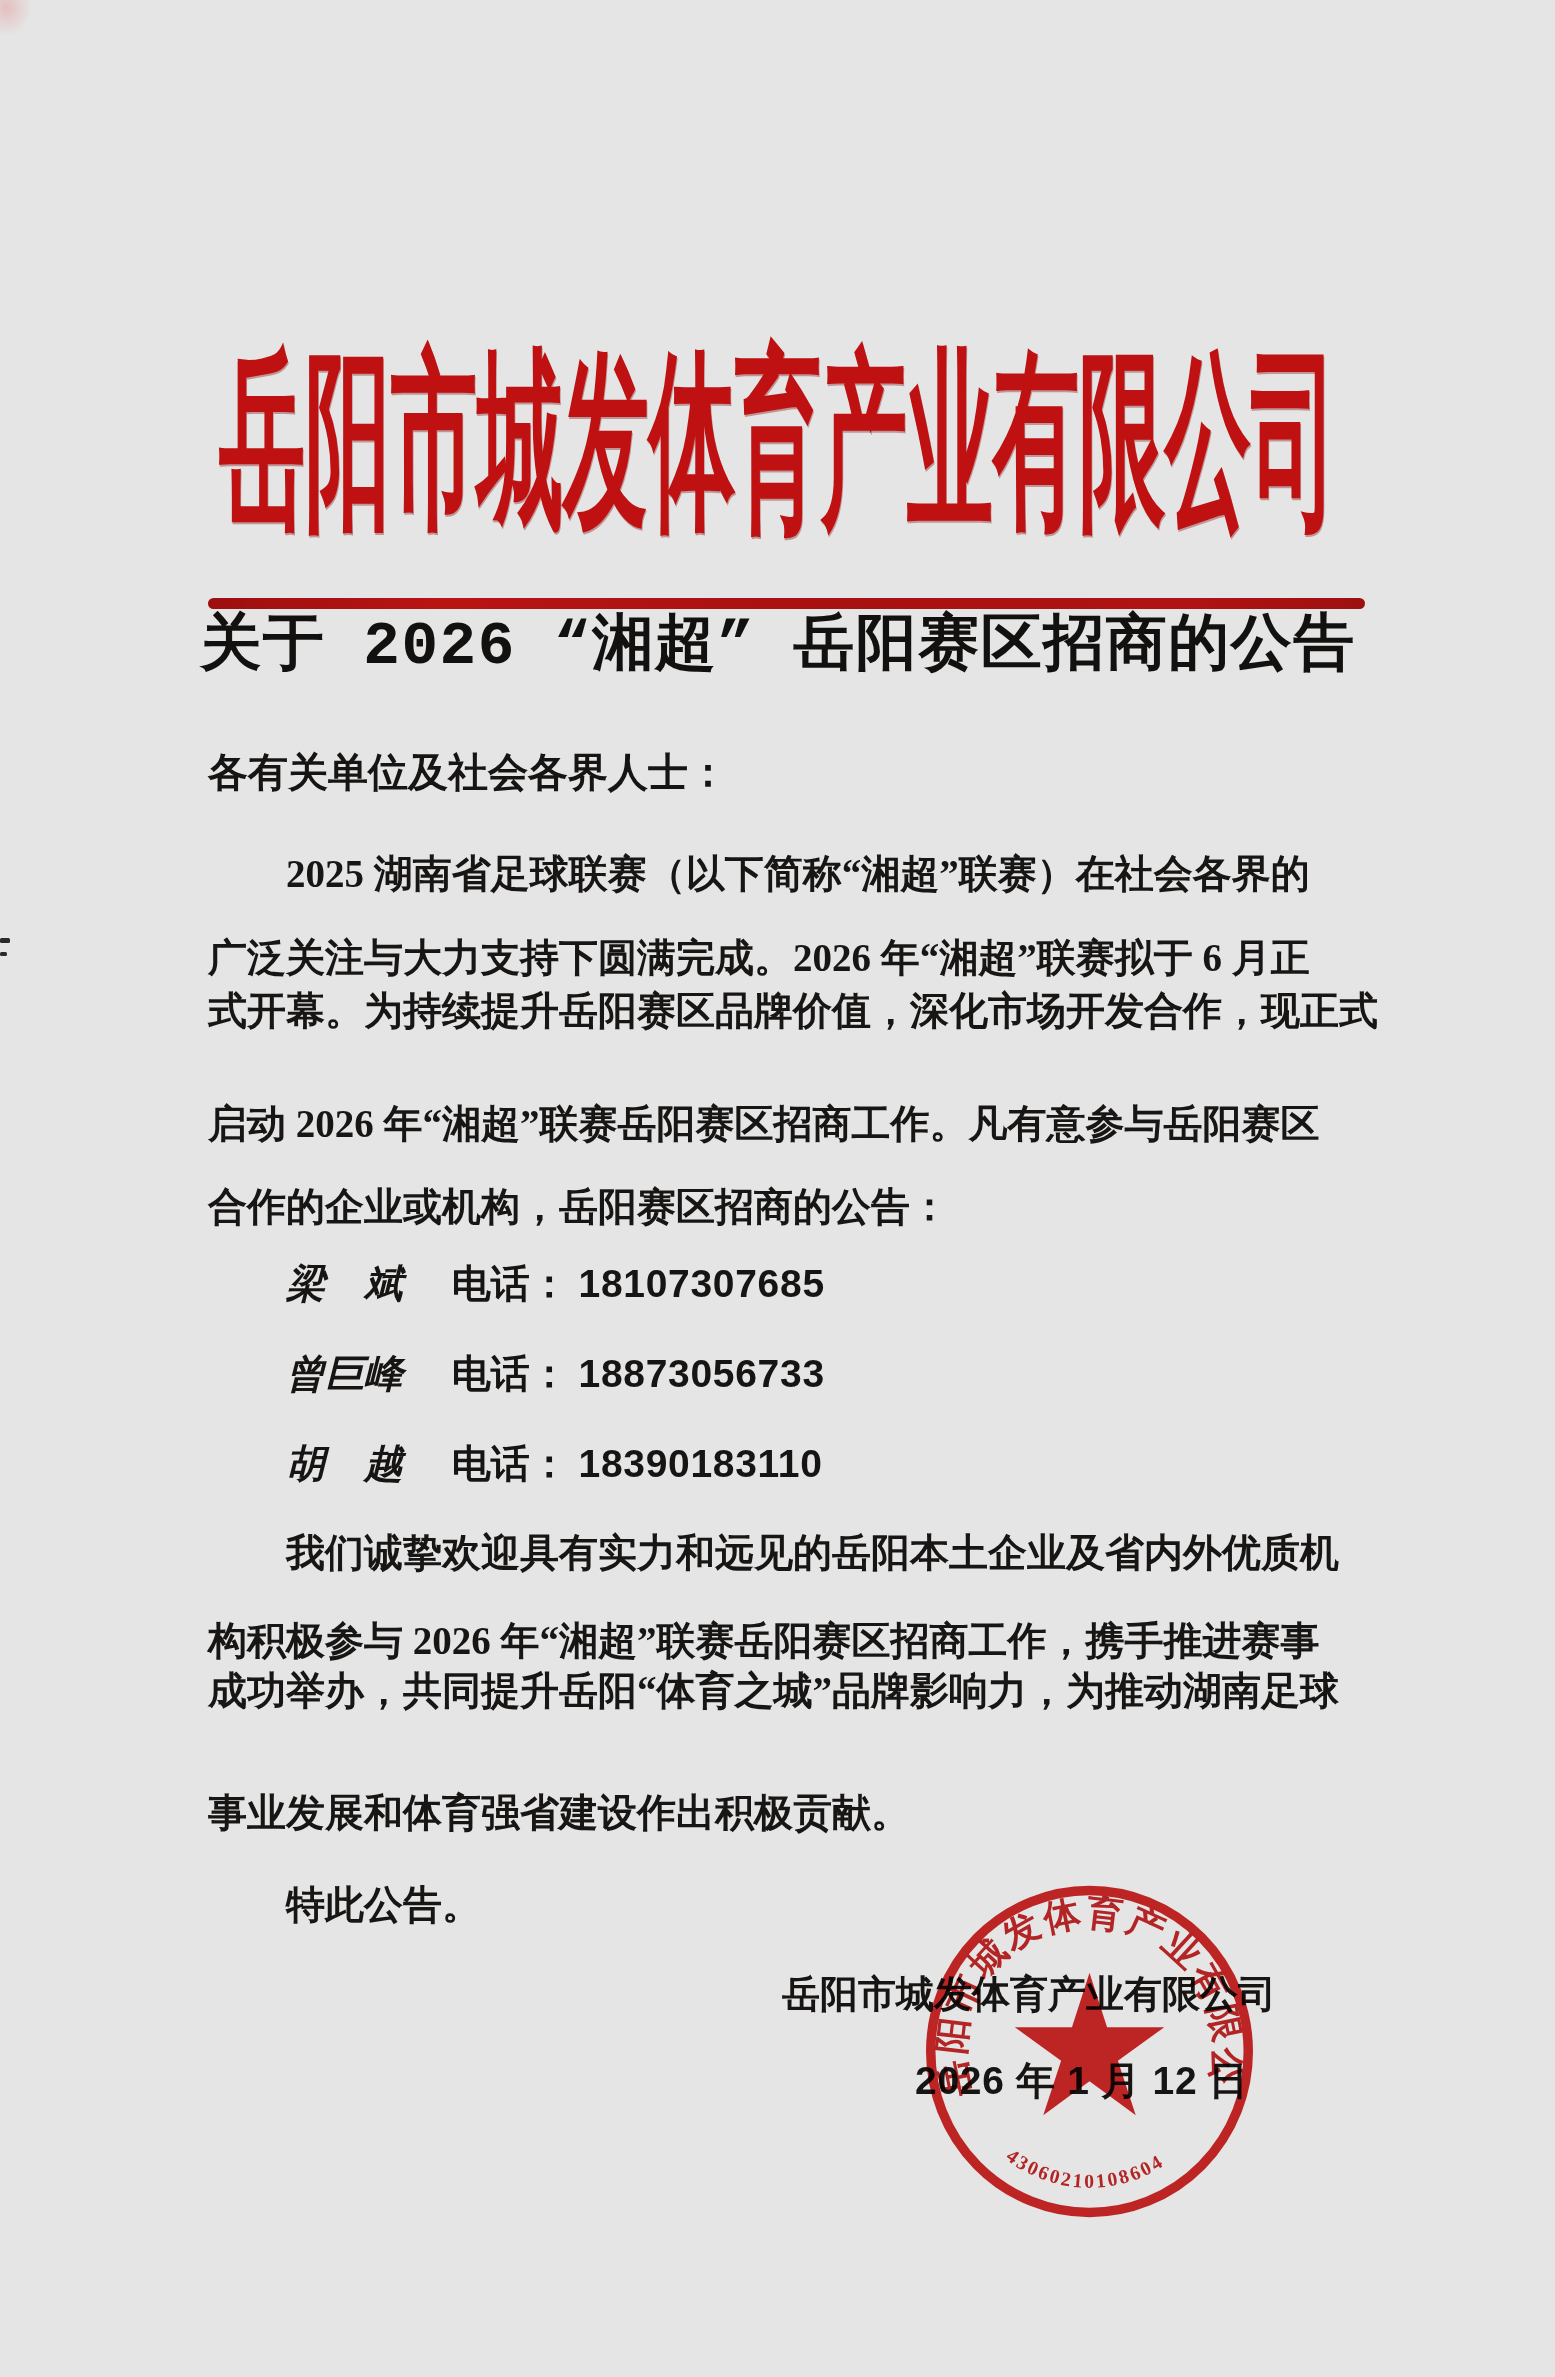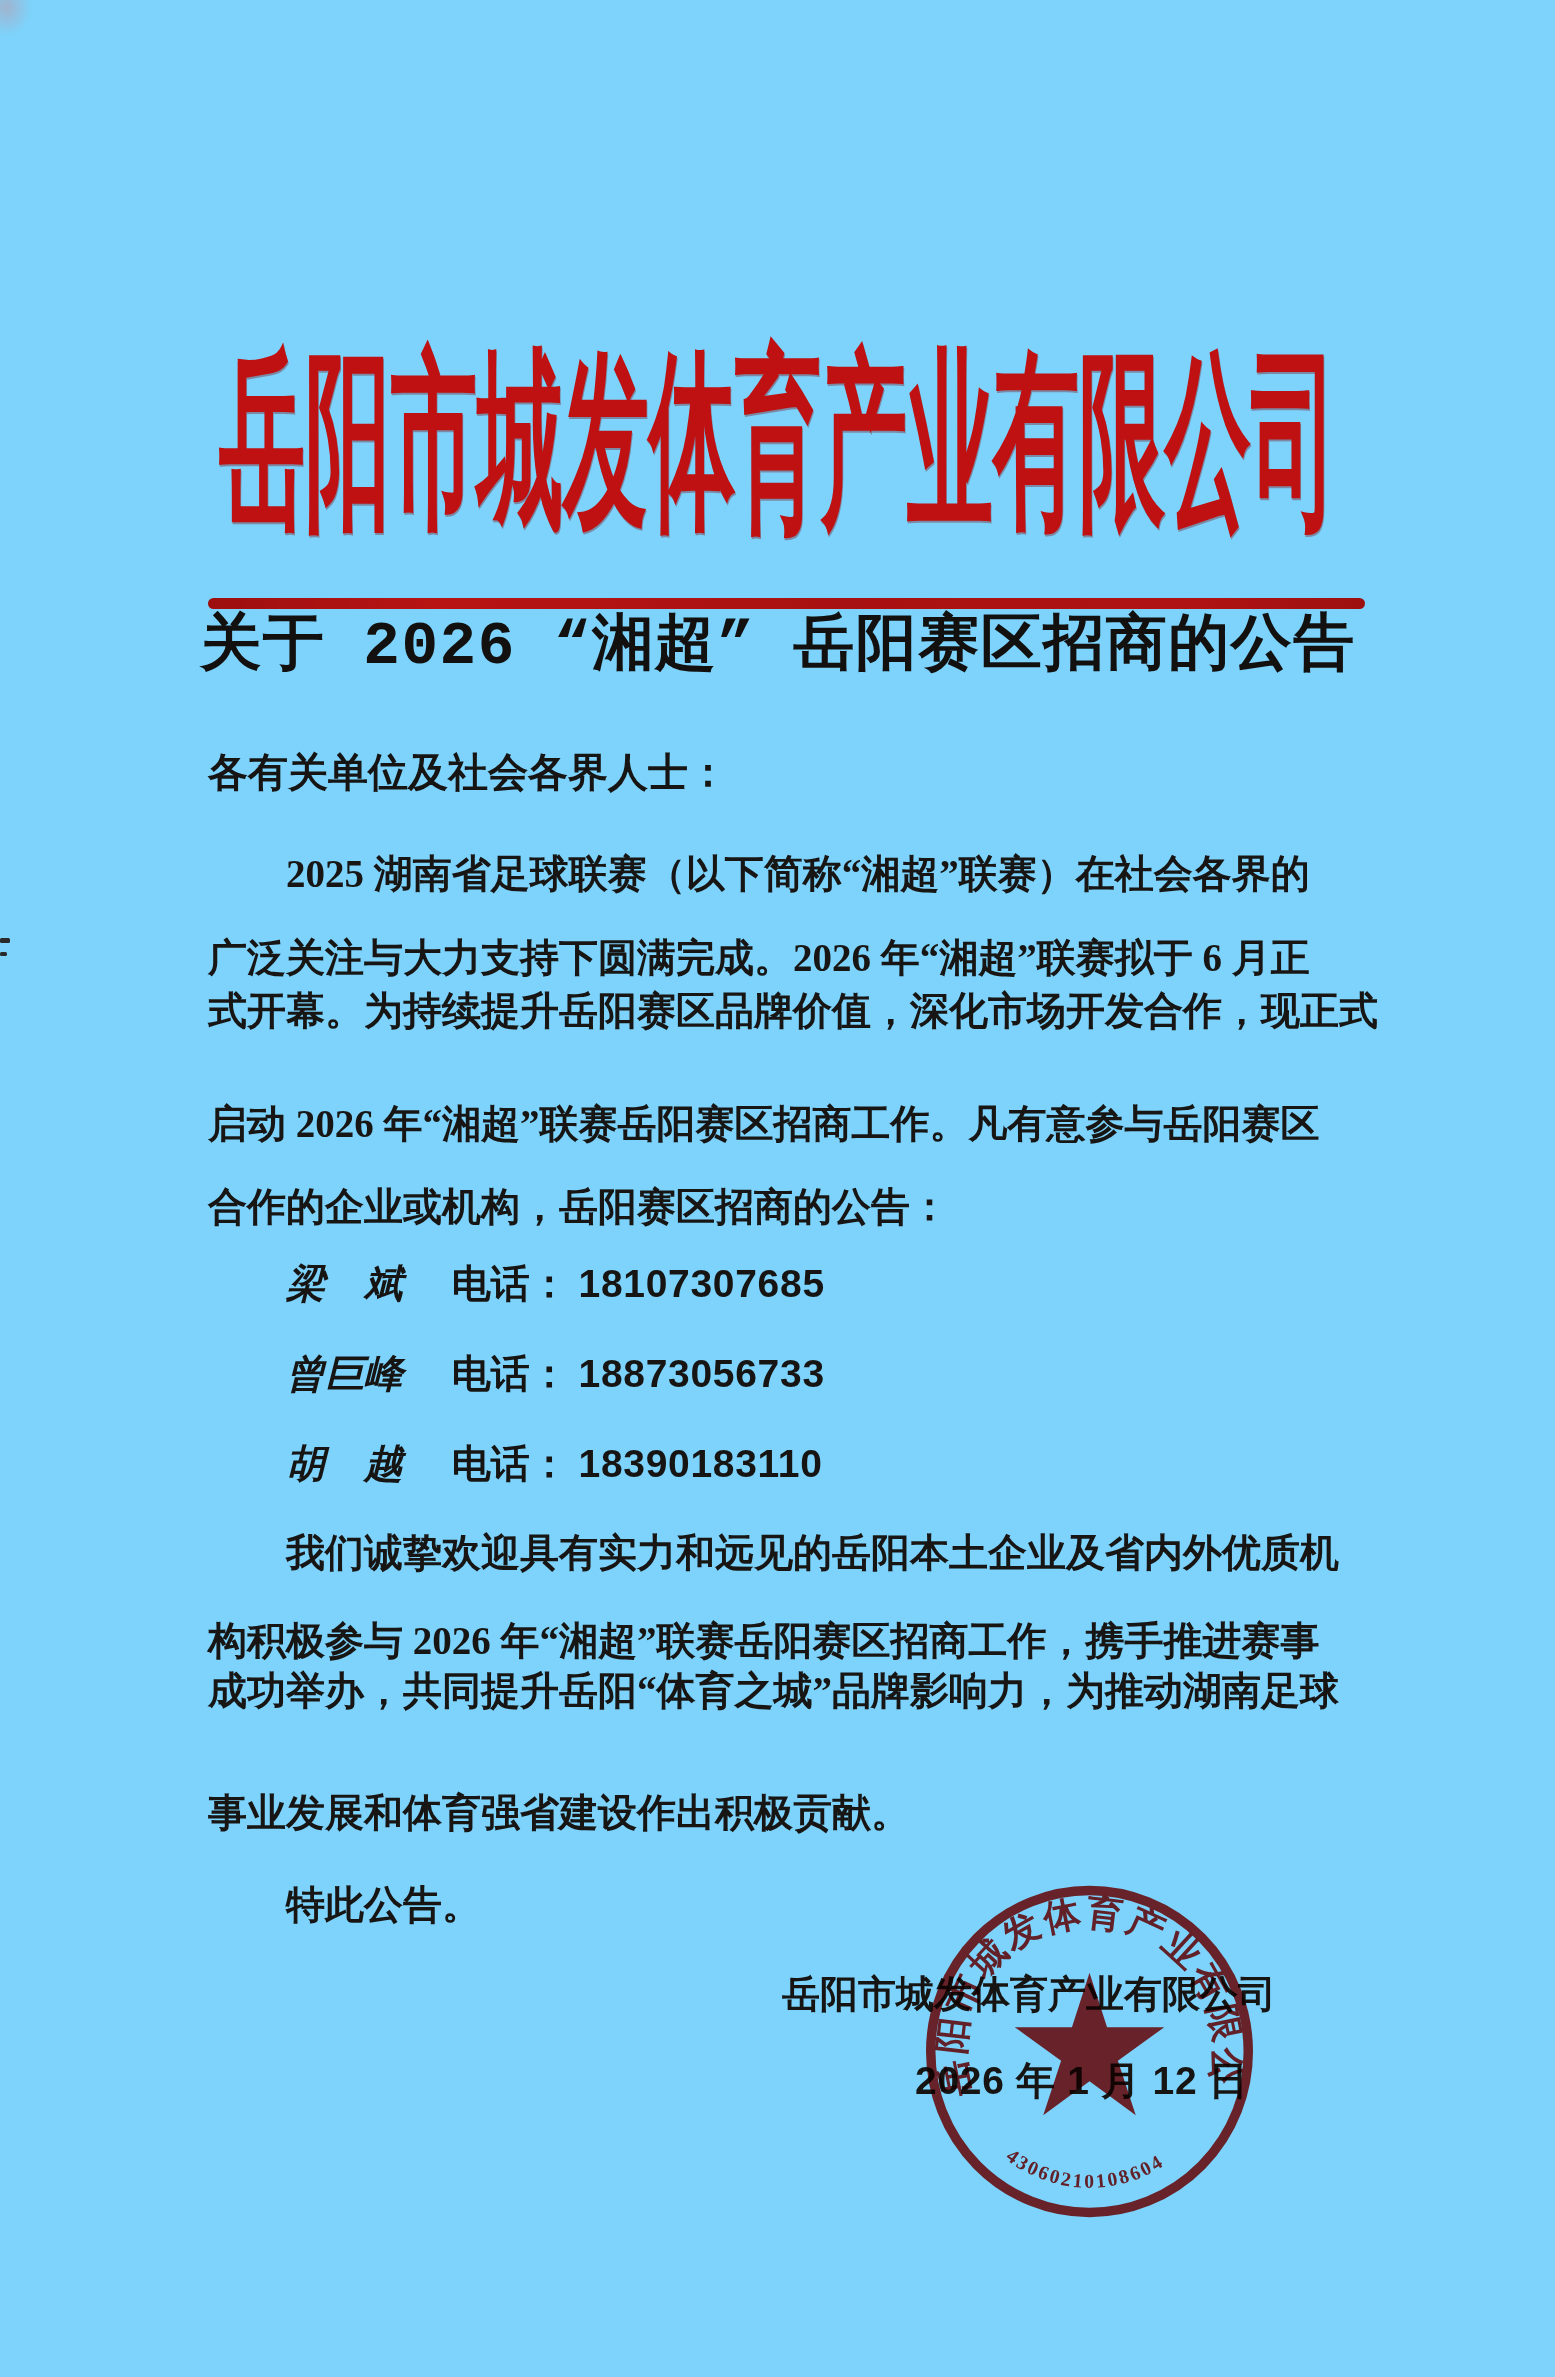--- a/index.html
+++ b/index.html
@@ -1,20 +1,20 @@
 <!DOCTYPE html>
 <html style="font-size:11.7px"><head>
 <meta charset="utf-8">
 <style>
   html,body{margin:0;padding:0;background:#ffffff;}
   .page{
     position:relative;
     width:1556px;
     height:2377px;
-    background:#7dd3fc;
+    background:#e5e5e5;
     overflow:hidden;
     font-family:"Liberation Serif","DejaVu Serif",serif;
     color:#171513;
   }
   
   .corner-smudge{
     position:absolute;left:0;top:0;width:32px;height:36px;
     background:radial-gradient(ellipse at 20% 20%, rgba(225,120,120,.35), rgba(255,255,255,0) 70%);
   }
   .edge-mark{position:absolute;background:#2a2a2a;border-radius:1.5px;}

